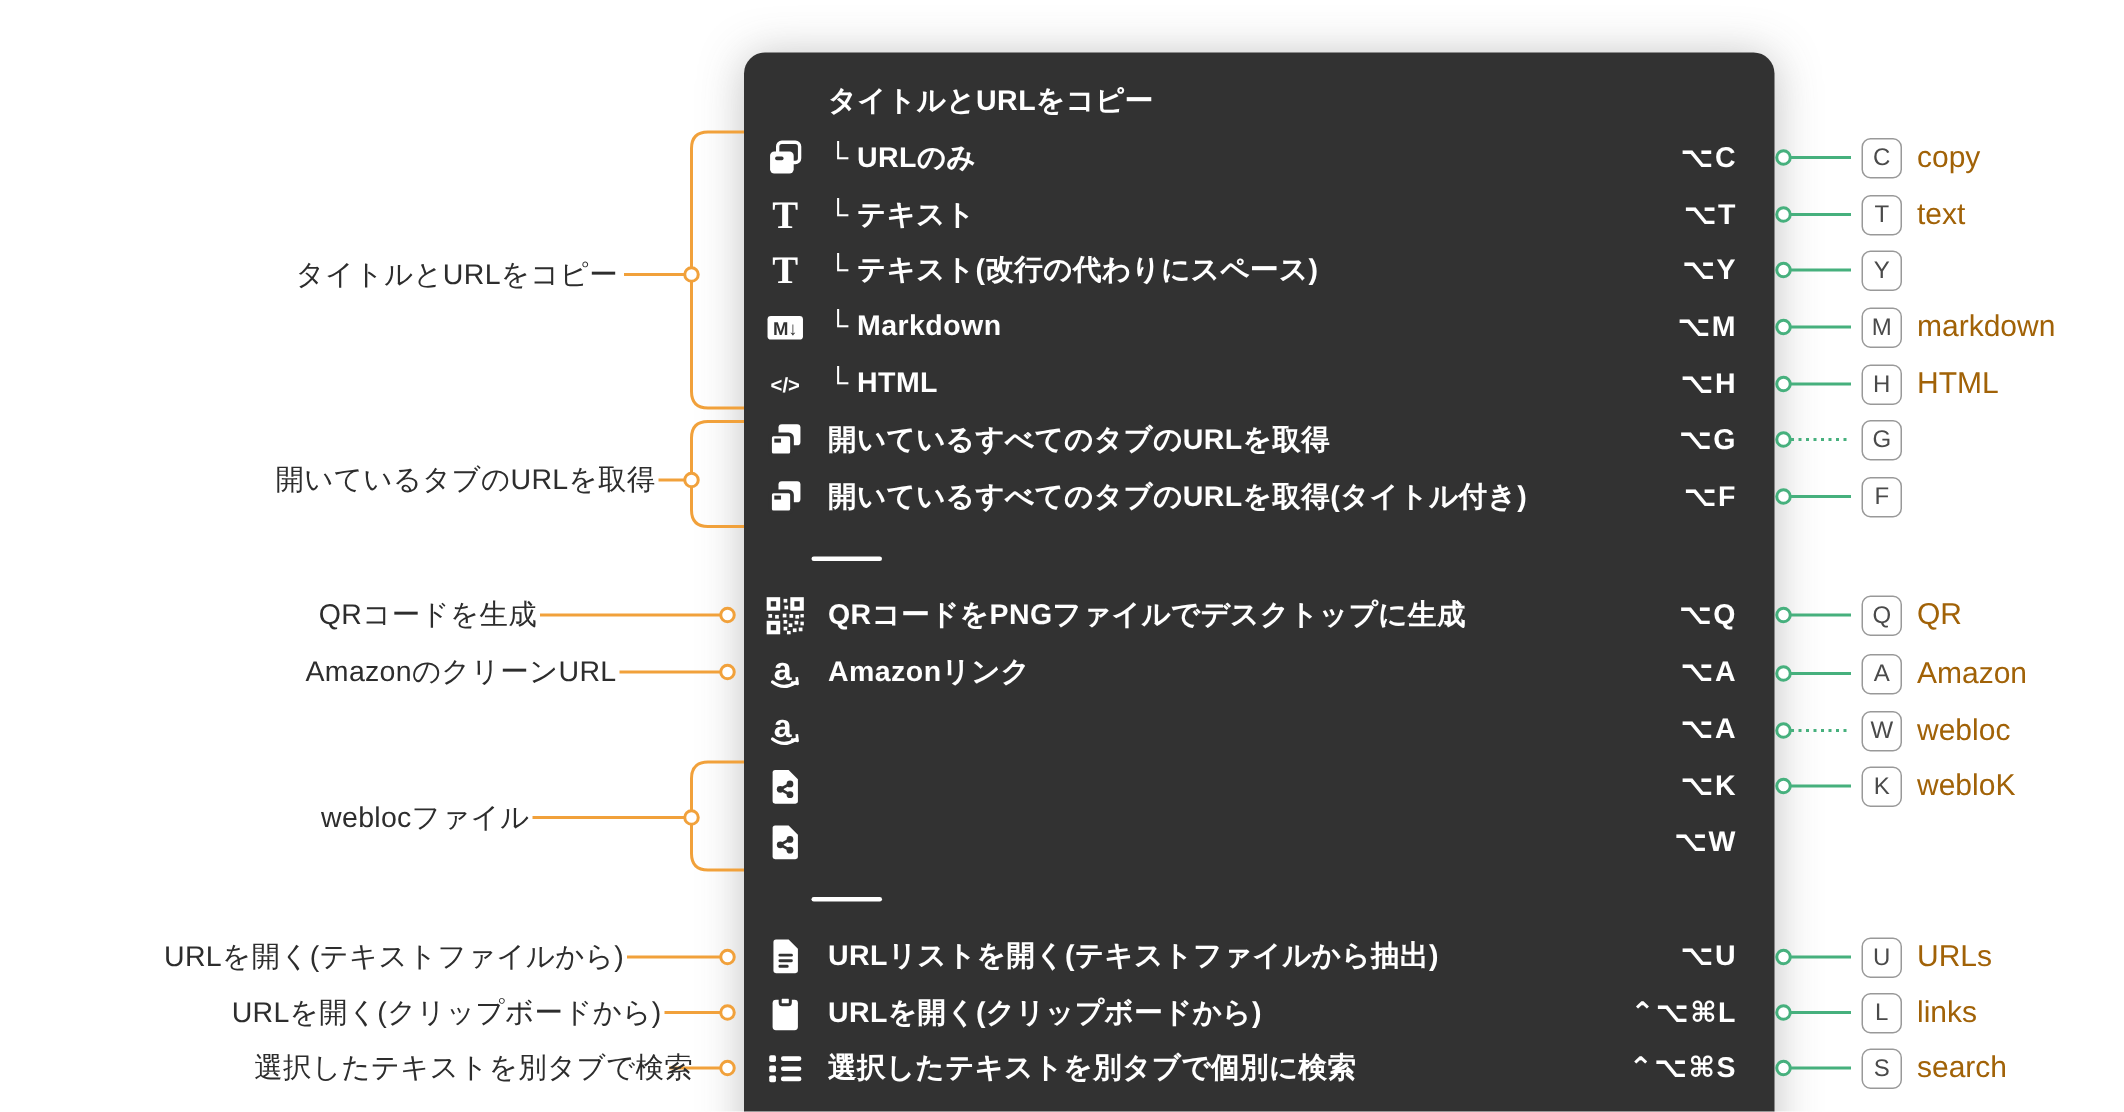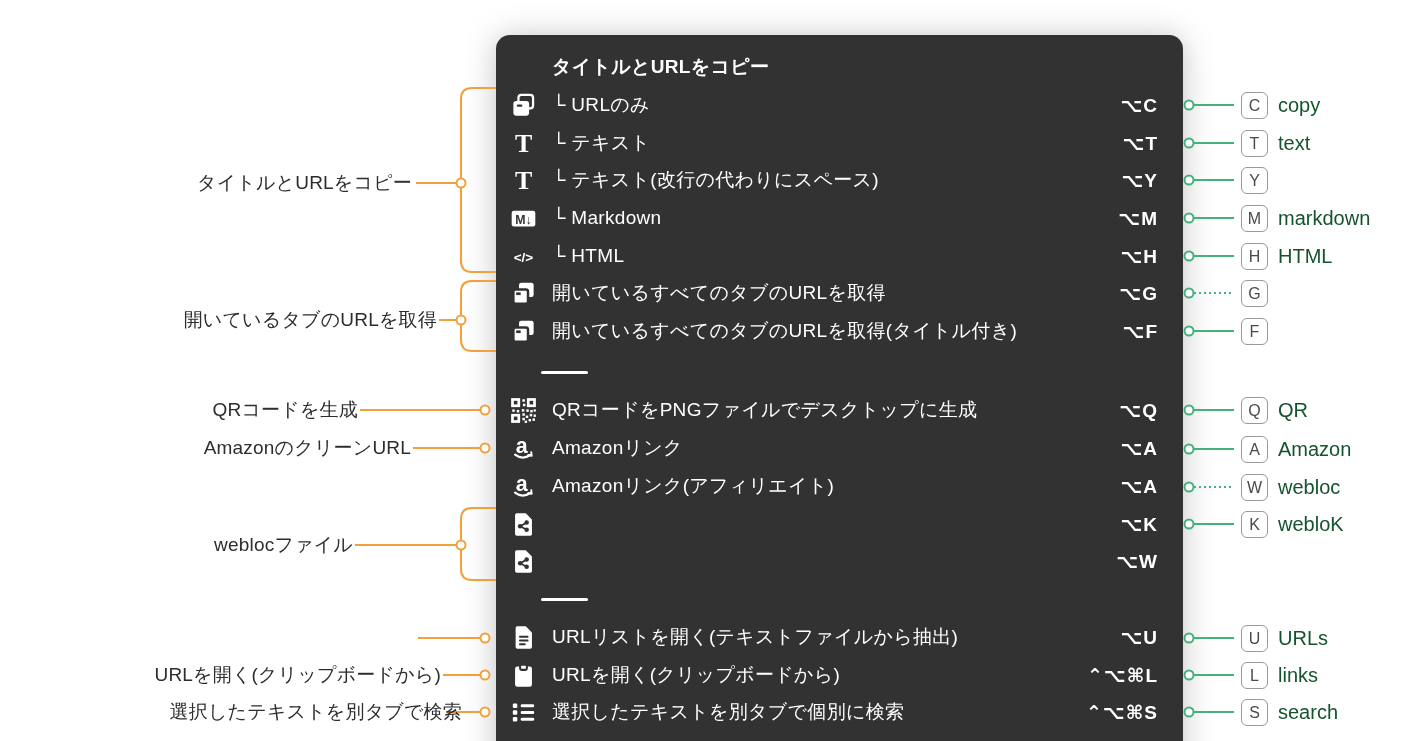--- a/index.html
+++ b/index.html
@@ -8,42 +8,42 @@
   .stage { position:relative; width:1416px; height:741px;margin-left:22px; }
 
   
   .menu { position:absolute; left:474px; top:35px; width:687px; height:760px;
     background:#323232; border-radius:14px; z-index:1;
     box-shadow:0 2px 30px rgba(80,80,80,.35); }
   .row { position:absolute; left:0; width:100%; height:38px; display:flex;
     align-items:center; padding:0 25px 0 7px; }
   .row .ic { width:40px; display:flex; justify-content:center; align-items:center; flex:0 0 40px; }
   .row .ic svg { width:27px; height:27px; display:block; }
-  .row .lbl { margin-left:9px; color:#fff; font-size:19px; font-weight:400;
+  .row .lbl { margin-left:9px; color:#fff; font-size:19px; font-weight:700;
     white-space:nowrap; letter-spacing:.3px; }
   .row .sc { margin-left:auto; color:#fff; font-size:19px; font-weight:600;
     white-space:nowrap; letter-spacing:1px; }
   .row.header .lbl { margin-left:49px; font-weight:700; }
   .divrow { position:absolute; left:0; width:100%; height:38px; }
   .divline { position:absolute; left:45px; top:17px; width:47px; height:3px;
     background:#fff; border-radius:2px; }
 
   
   svg.overlay { position:absolute; left:0; top:0; z-index:2; pointer-events:none; }
 
   
   .lann { position:absolute; z-index:3; color:#2d2d2d; font-size:19px;
     white-space:nowrap; transform:translateY(-50%); letter-spacing:.2px; }
 
   
   .keygroup { position:absolute; z-index:3; display:flex; align-items:center; gap:10px; }
   .keycap { width:27px; height:27px; background:#fff; border:1.5px solid #999;
     border-radius:6px; display:flex; align-items:center; justify-content:center;
     font-size:16px; color:#4a4a4a; }
-  .keylabel { font-size:20px; color:#14532d; white-space:nowrap; }
+  .keylabel { font-size:20px; color:#a16207; white-space:nowrap; }
 </style>
 </head>
 <body>
 
 <div class="stage">
 
   <svg class="overlay" width="1416" height="741" viewBox="0 0 1416 741">
     <g stroke="#f1a13b" stroke-width="2" fill="none">
       <path d="M474 88 H450 Q439 88 439 99 V261 Q439 272 450 272 H474"></path>
       <line x1="394" y1="183" x2="434" y2="183"></line>
@@ -236,21 +236,20 @@
     </div>
 
     <div class="row" style="top:432px">
       <span class="ic">
           <svg viewBox="0 0 24 24">
             <text x="10.5" y="16" text-anchor="middle" font-family="'Liberation Sans','DejaVu Sans',sans-serif" font-size="19" font-weight="bold" fill="#fff">a</text>
             <path d="M4.5 17.5 Q11 22.5 18 17.8" fill="none" stroke="#fff" stroke-width="2" stroke-linecap="round"></path>
             <path d="M18.8 14.6 L19.3 18.6 L15.5 17.6" fill="none" stroke="#fff" stroke-width="1.6" stroke-linejoin="round"></path>
           </svg>
         </span>
-      <span class="lbl">Amazonリンク(アフィリエイト)</span>
       <span class="sc">⌥A</span>
     </div>
 
     <div class="row" style="top:470px">
       <span class="ic">
           <svg viewBox="0 0 24 24">
             <path d="M4.5 3.5 a1.5 1.5 0 0 1 1.5 -1.5 h8 l5.5 5.5 v13 a1.5 1.5 0 0 1 -1.5 1.5 h-12 a1.5 1.5 0 0 1 -1.5 -1.5 z" fill="#fff"></path>
             <g stroke="#323232" stroke-width="1.6">
               <line x1="9" y1="13.5" x2="14.8" y2="10.3"></line>
               <line x1="9" y1="13.5" x2="14.8" y2="16.7"></line>
@@ -330,20 +329,21 @@
       <span class="sc">⌃⌥⌘S</span>
     </div>
 
   </div>
 
   <div class="lann" style="top:183px; right:1026px">タイトルとURLをコピー</div>
   <div class="lann" style="top:320px; right:1001px">開いているタブのURLを取得</div>
   <div class="lann" style="top:410px; right:1080px">QRコードを生成</div>
   <div class="lann" style="top:448px; right:1027px">AmazonのクリーンURL</div>
   <div class="lann" style="top:545px; right:1085px">weblocファイル</div>
+  <div class="lann" style="top:638px; right:1022px">URLを開く(テキストファイルから)</div>
   <div class="lann" style="top:675px; right:997px">URLを開く(クリップボードから)</div>
   <div class="lann" style="top:712px; right:976px">選択したテキストを別タブで検索</div>
 
   <div class="keygroup" style="left:1219px; top:92px">
     <span class="keycap">C</span>
     <span class="keylabel">copy</span>
   </div>
   <div class="keygroup" style="left:1219px; top:130px">
     <span class="keycap">T</span>
     <span class="keylabel">text</span>

